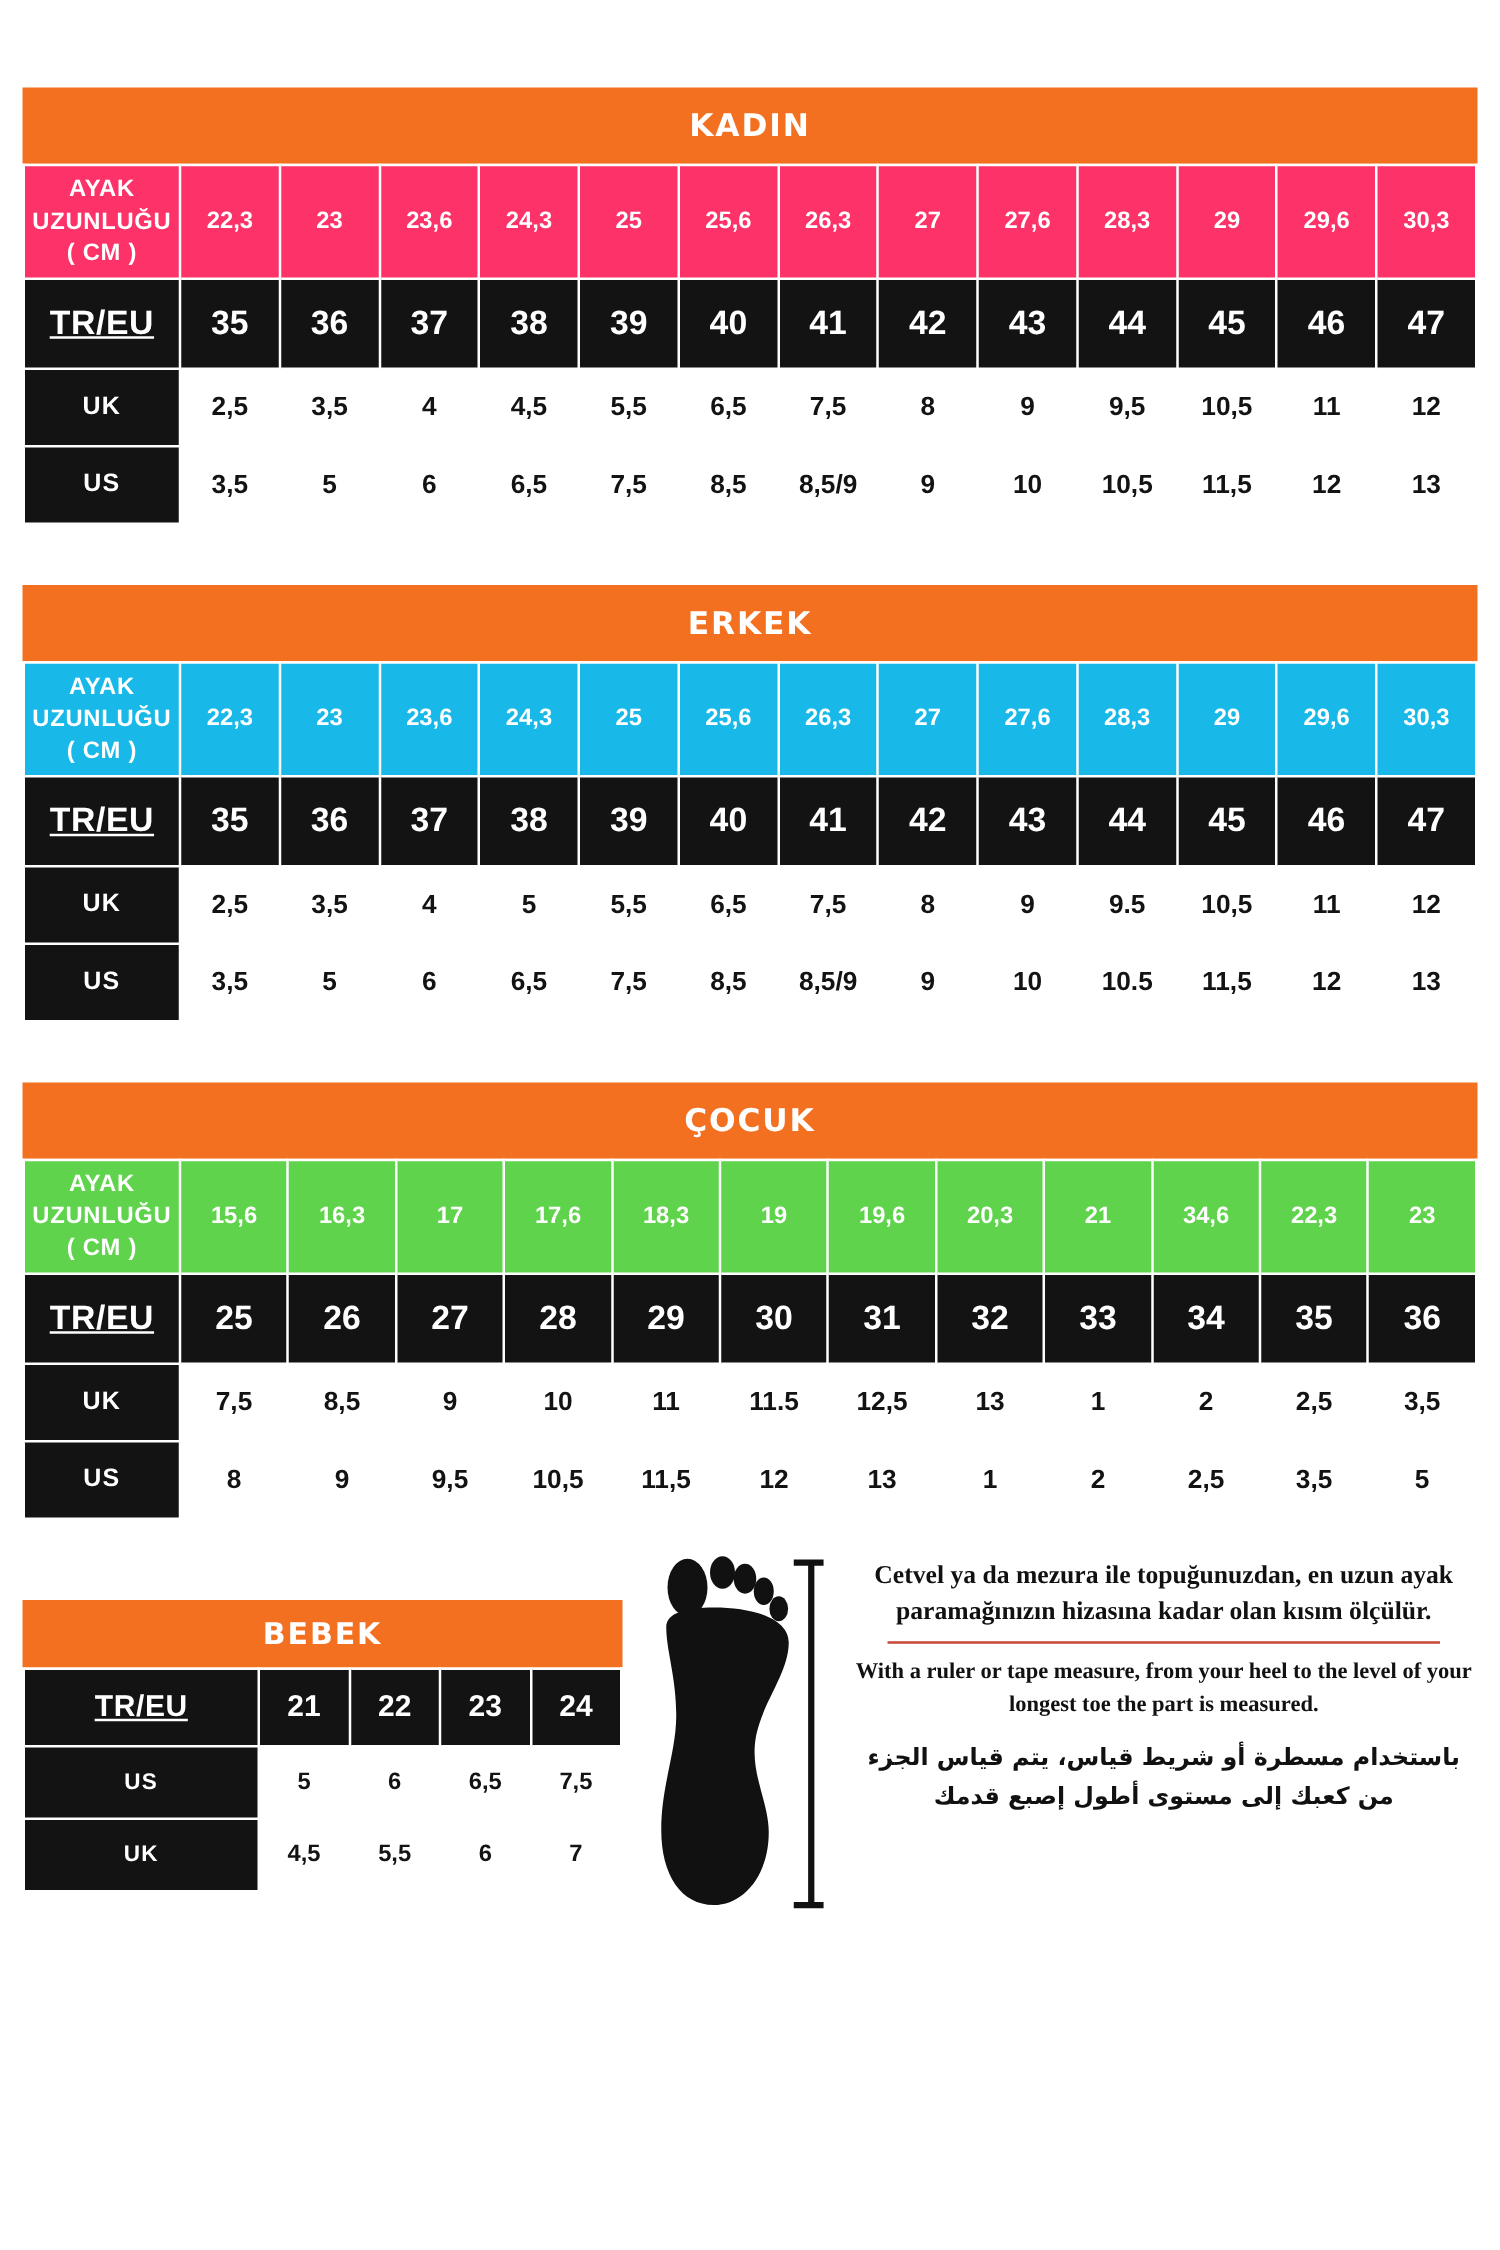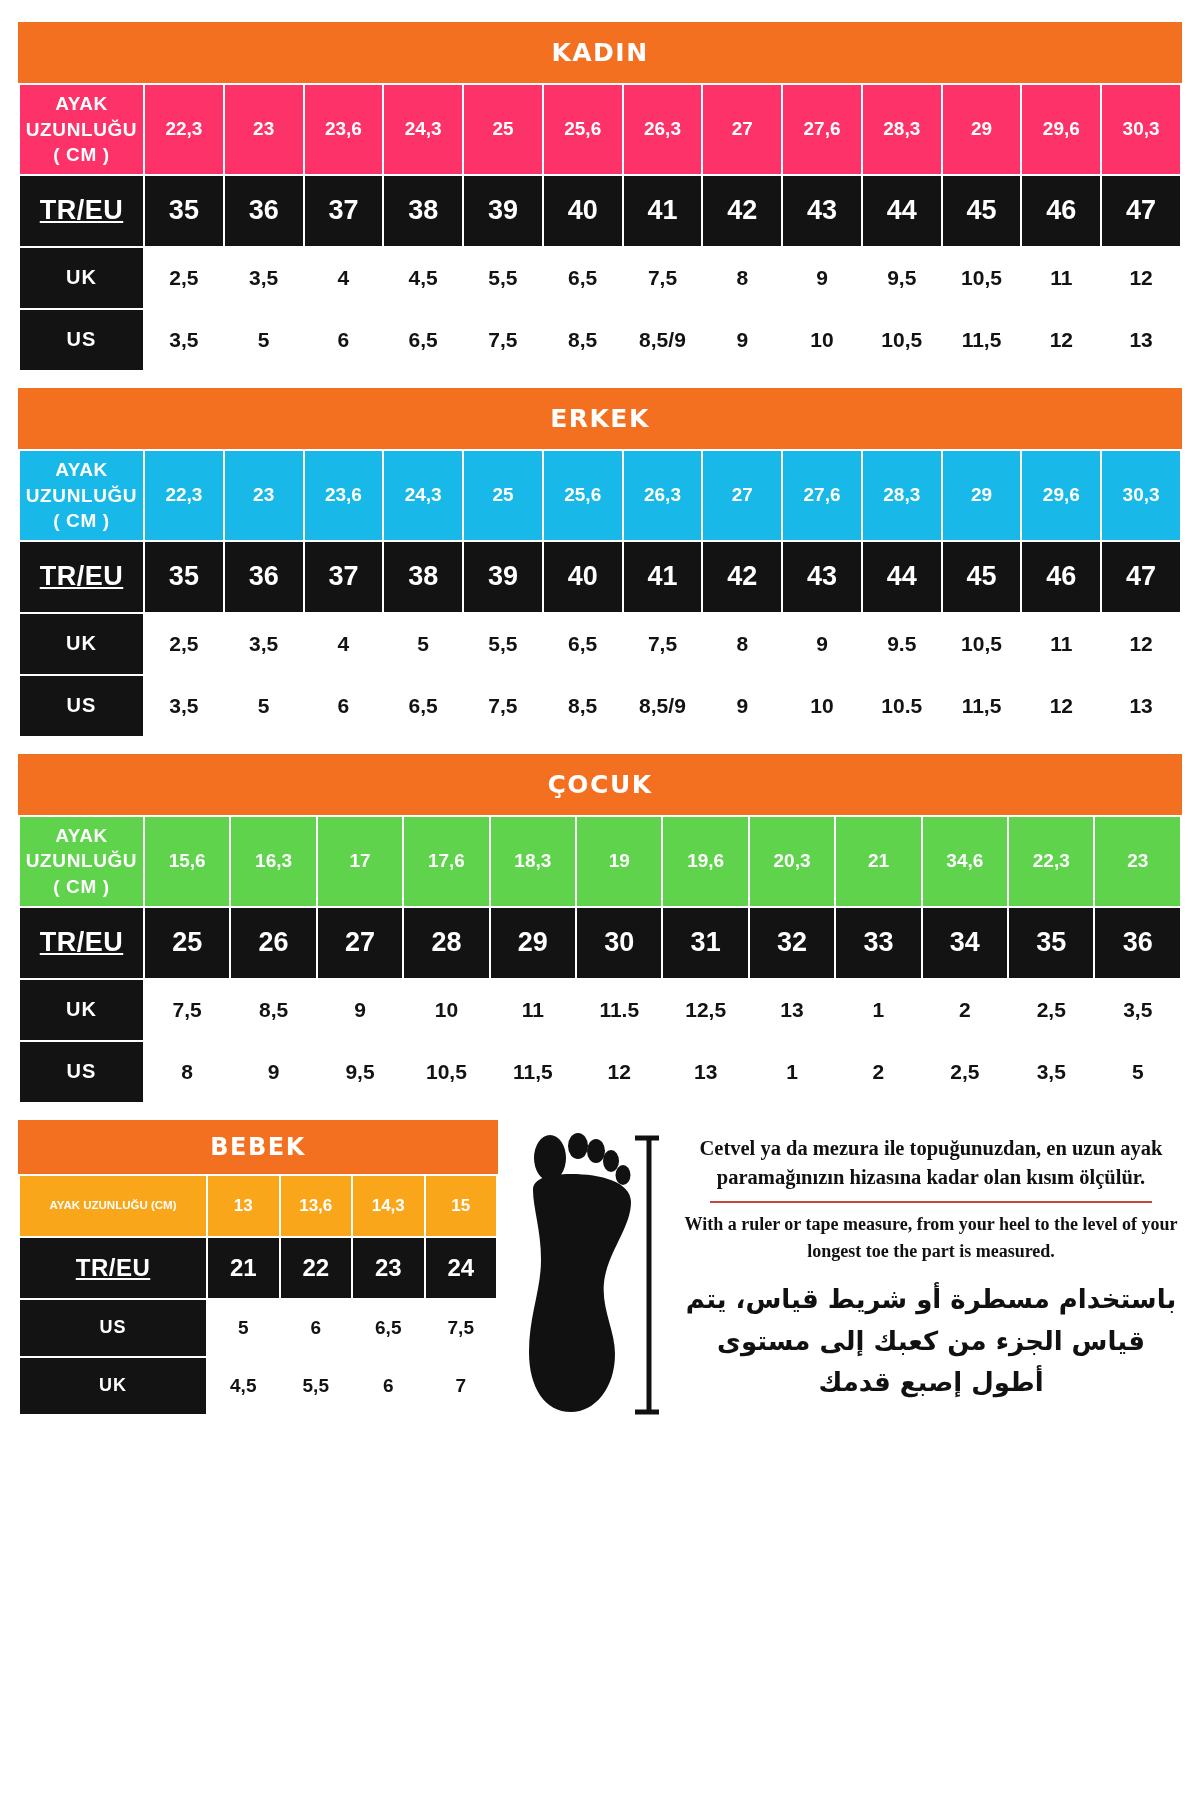--- a/index.html
+++ b/index.html
@@ -16,21 +16,21 @@
   }
   .main-title {
     text-align: center;
     font-size: 45px;
     font-weight: 900;
     letter-spacing: 1px;
     color: #111111;
     margin: 6px 0 22px 0;
     font-family: "DejaVu Sans", sans-serif;
   }
-  .section { margin-bottom: 16px; }
+  .section { margin-bottom: 16px; margin-top: 48px; }
   .sec-header {
     background: #f37021;
     color: #ffffff;
     text-align: center;
     font-size: 25px;
     font-weight: 800;
     letter-spacing: 1.5px;
     padding: 16px 0 16px 0;
     font-family: "DejaVu Sans", sans-serif;
   }
@@ -107,21 +107,21 @@
     width: 88%;
   }
   .notes .en-text {
     font-size: 18px;
     font-weight: 700;
     color: #111111;
     line-height: 1.5;
     font-family: "Liberation Serif", serif;
   }
   .notes .ar-text {
-    font-size: 26px;
+    font-size: 19px;
     font-weight: 700;
     color: #111111;
     line-height: 1.6;
     direction: rtl;
     margin-top: 14px;
     font-family: "DejaVu Sans", sans-serif;
   }
 </style>
 </head>
 <body>
@@ -394,27 +394,20 @@
       <div class="sec-header">BEBEK</div>
       <table class="chart">
         <colgroup>
             <col style="width:188px">
             <col>
             <col>
             <col>
             <col>
           </colgroup>
         <tbody>
-            <tr class="row-foot-b">
-          <td class="lbl">AYAK UZUNLUĞU (CM)</td>
-          <td>13</td>
-          <td>13,6</td>
-          <td>14,3</td>
-          <td>15</td>
-        </tr>
         <tr class="row-tr">
           <td class="lbl">TR/EU</td>
           <td>21</td>
           <td>22</td>
           <td>23</td>
           <td>24</td>
         </tr>
         <tr class="row-plain">
           <td class="lbl">US</td>
           <td>5</td>

